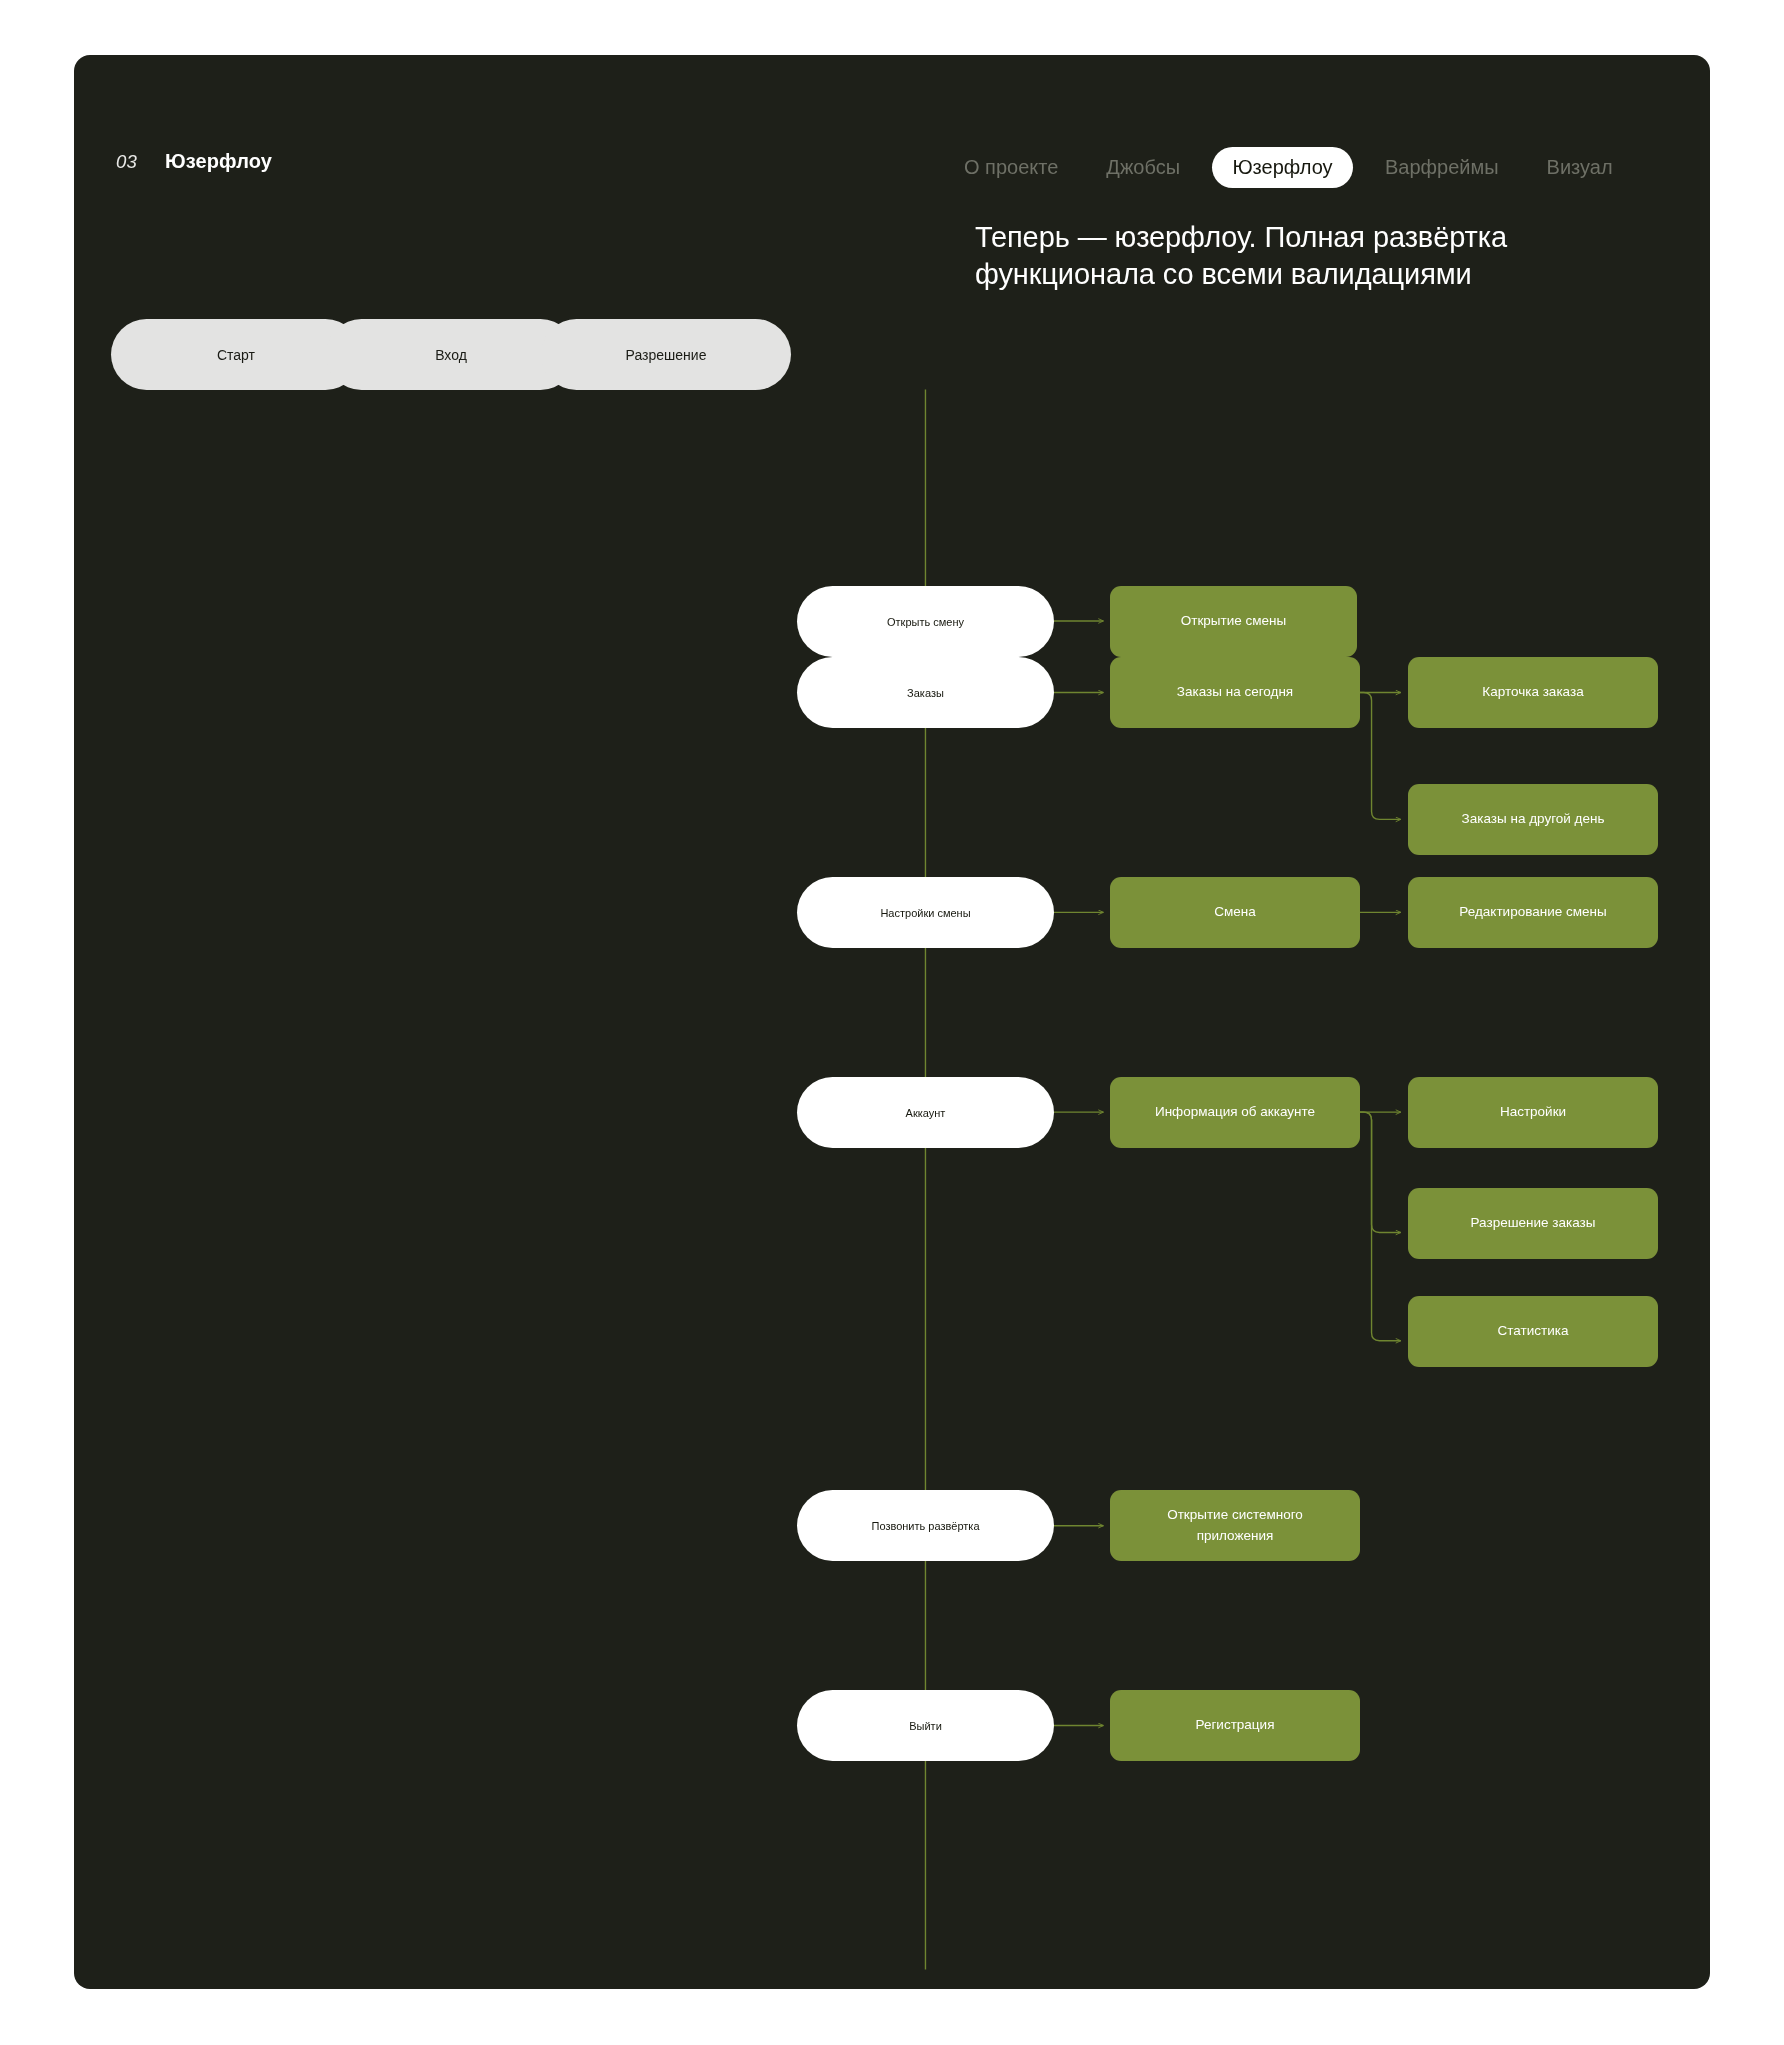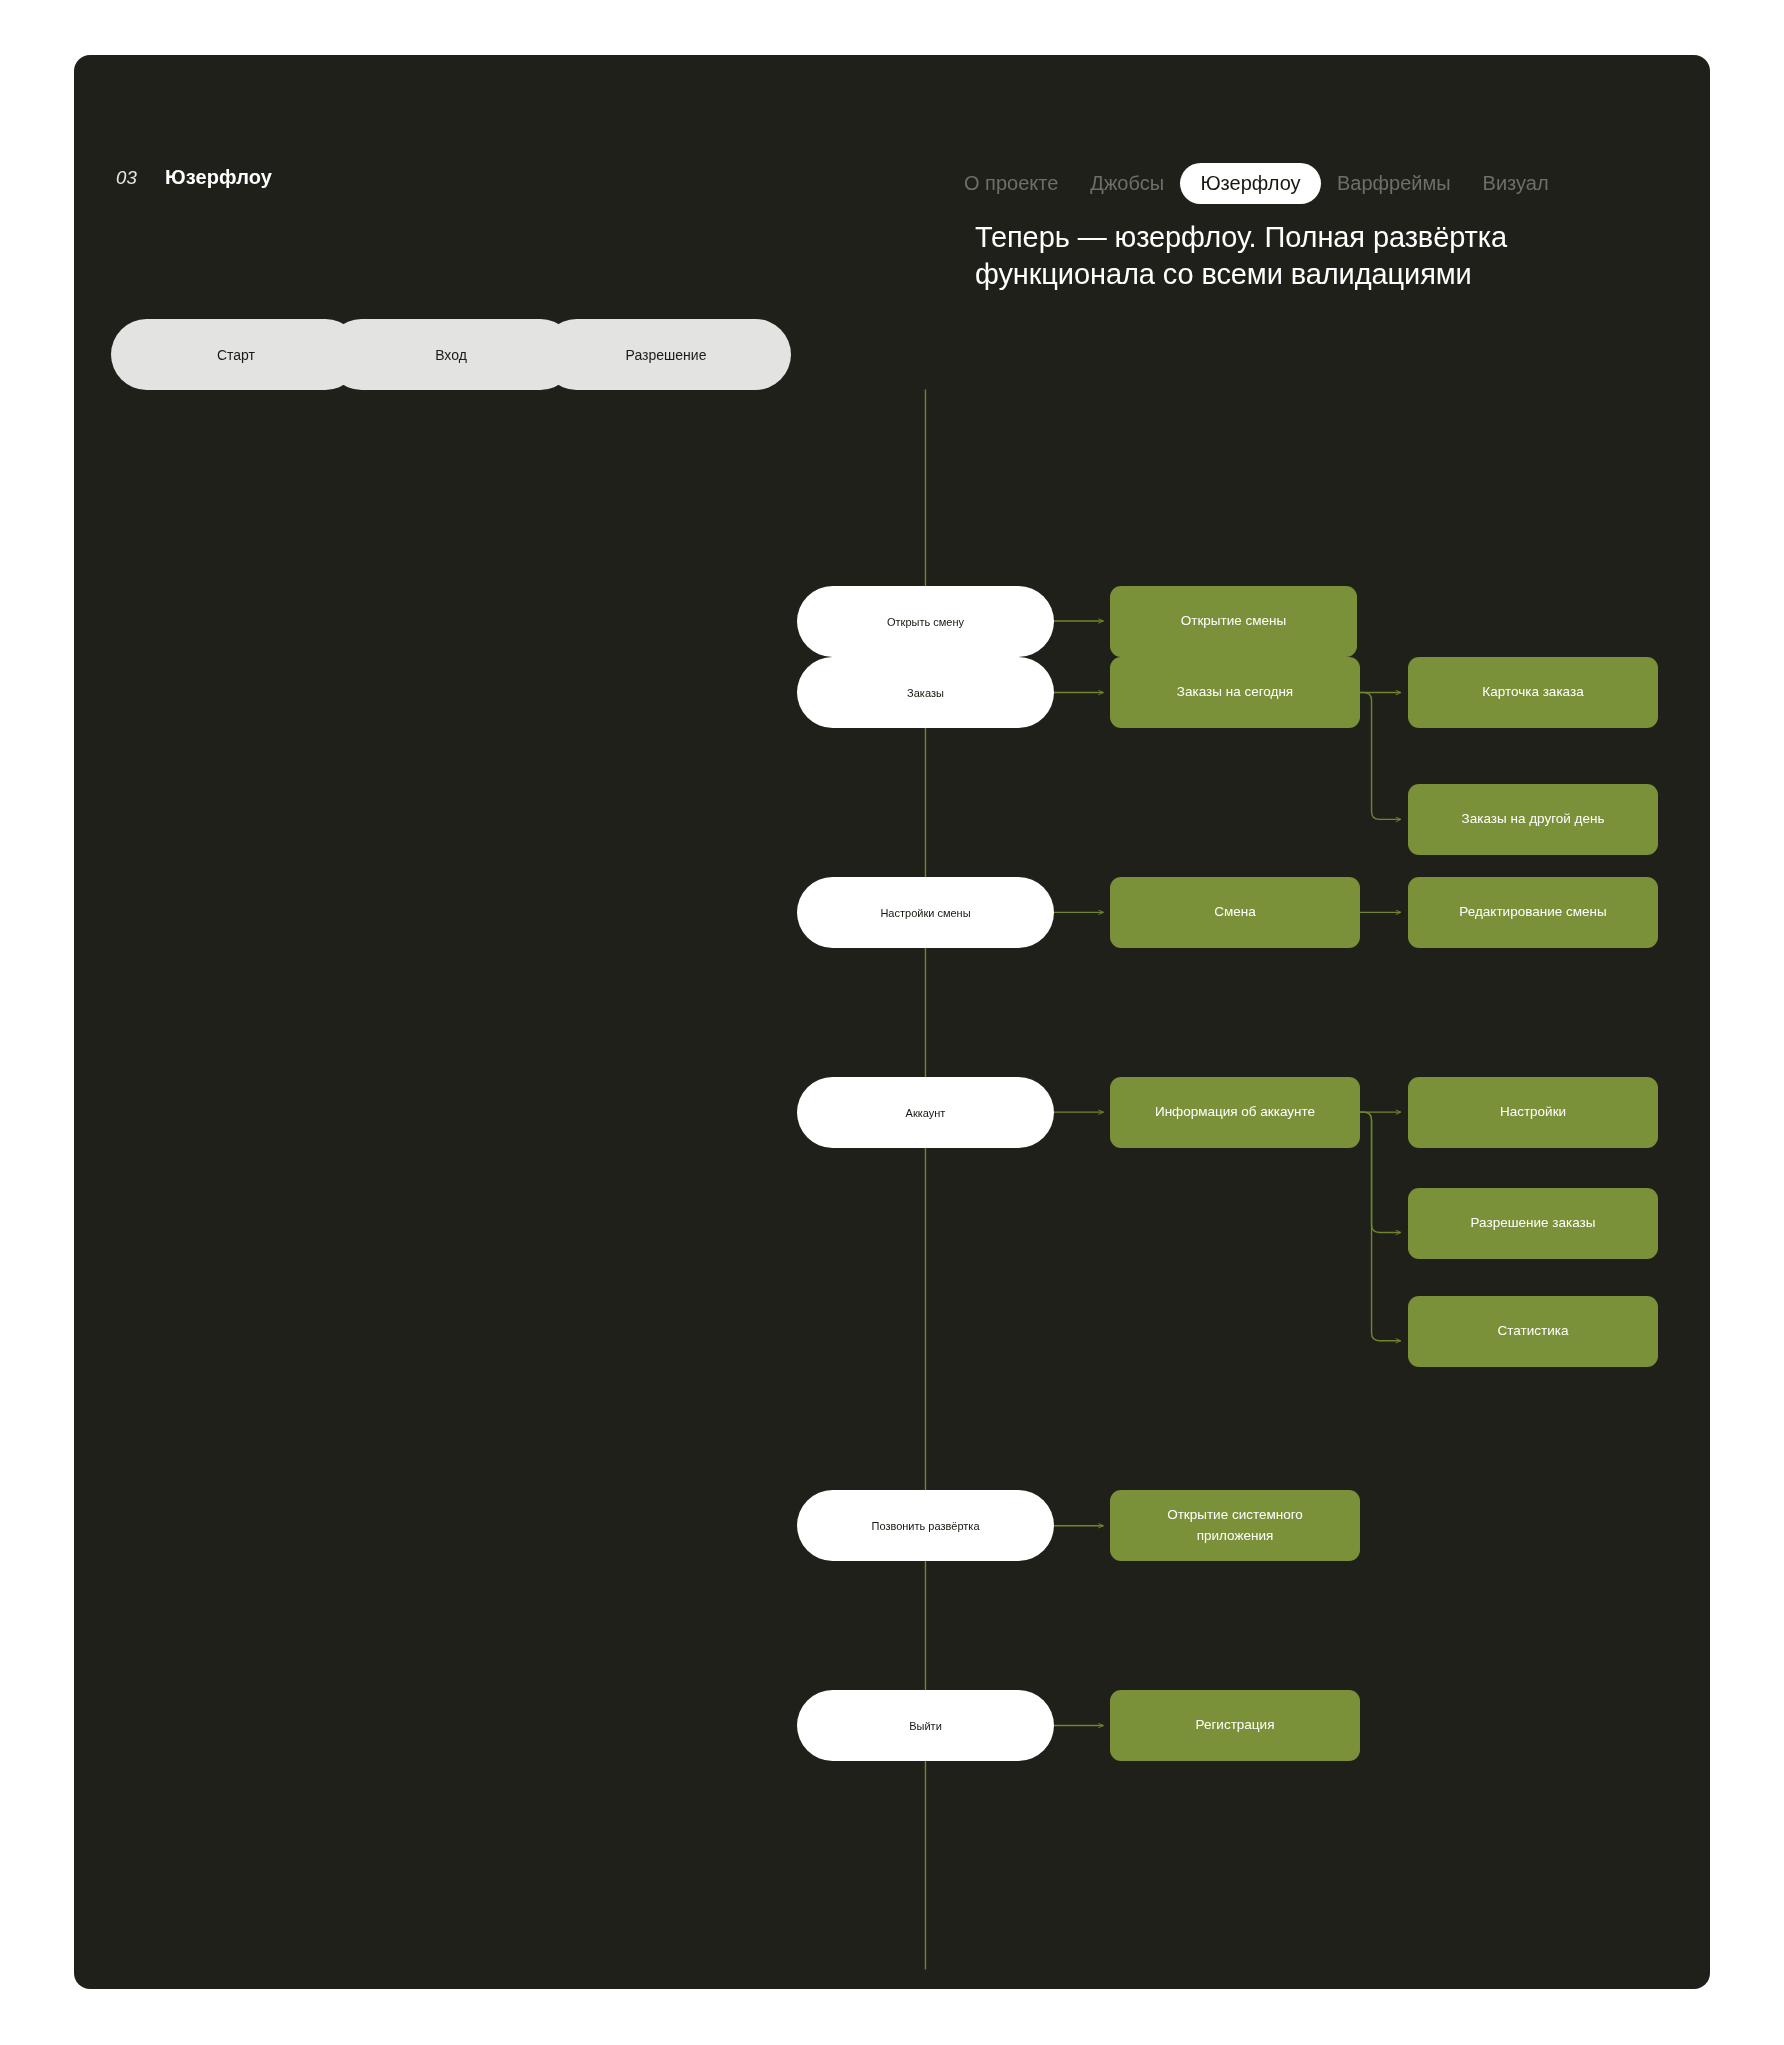--- a/index.html
+++ b/index.html
@@ -27,21 +27,21 @@
     width: 1636px;
     height: 1934px;
     background: #1e2019;
     border-radius: 16px;
     overflow: hidden;
   }
 
   
   .header {
     position: absolute;
-    left: 0; top: 16px;
+    left: 0; top: 0;
     width: 1432px;
     height: 93px;
   }
 
   .hdr-num {
     position: absolute;
     left: 42px;
     top: 96px;
     font-size: 18.6px;
     font-style: italic;
@@ -60,21 +60,21 @@
   }
 
   
   .nav {
     position: absolute;
     left: 874px;
     top: 87px;
     height: 51px;
     display: flex;
     align-items: center;
-    gap: 0px;
+    gap: 16px;
   }
 
   .nav-item {
     font-size: 20px;
     color: #6e7066;
     padding: 0 16px;
     white-space: nowrap;
     line-height: 51px;
   }
 

